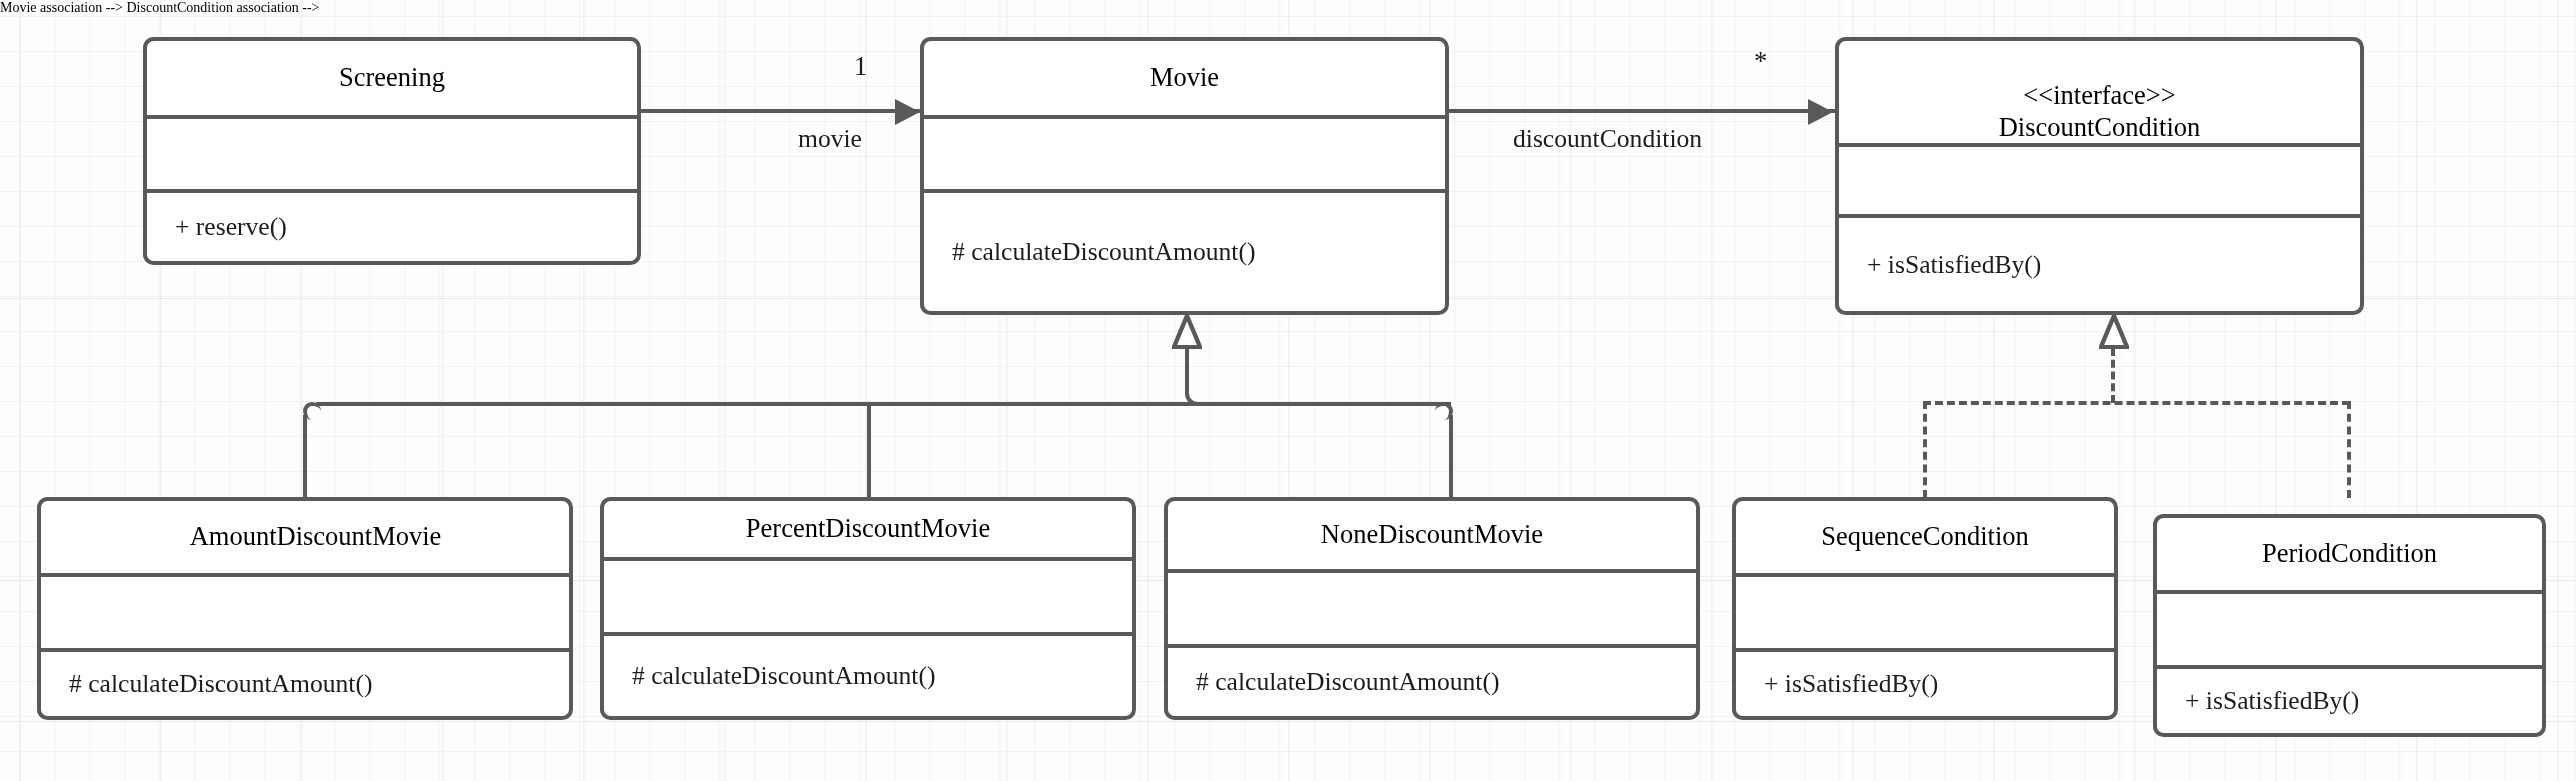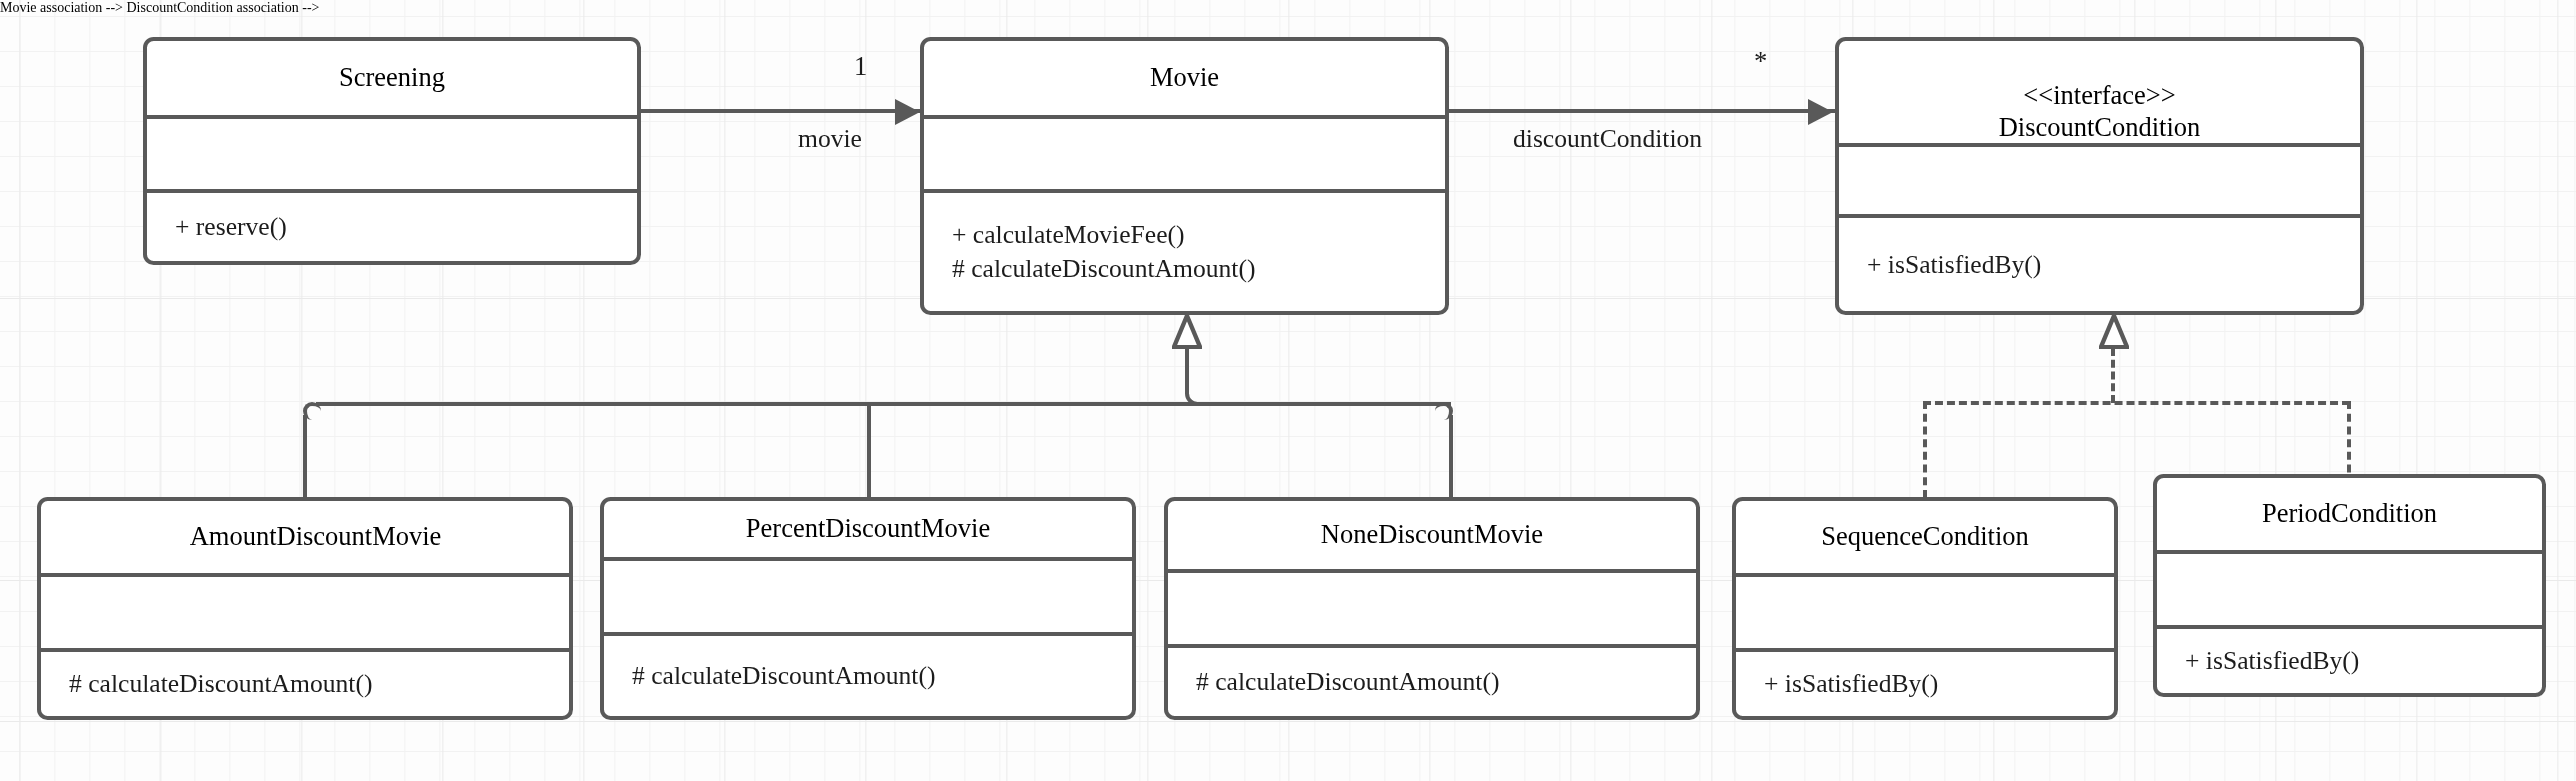--- a/index.html
+++ b/index.html
@@ -193,21 +193,20 @@
     <div class="compartment comp-ops" style="flex:1;">
       <div class="op">+ reserve()</div>
     </div>
   </div>
 
   
   <div class="umlbox" style="left:920px; top:37px; width:529px; height:278px;">
     <div class="compartment comp-name" style="height:74px;">Movie</div>
     <div class="compartment comp-attrs" style="height:74px;"></div>
     <div class="compartment comp-ops" style="flex:1;">
-      <div class="op">+ calculateMovieFee()</div>
       <div class="op"># calculateDiscountAmount()</div>
     </div>
   </div>
 
   
   <div class="umlbox" style="left:1835px; top:37px; width:529px; height:278px;">
     <div class="compartment comp-name two-line" style="height:102px;">
       <span>&lt;&lt;interface&gt;&gt;</span>
       <span>DiscountCondition</span>
     </div>
@@ -247,21 +246,21 @@
   
   <div class="umlbox" style="left:1732px; top:497px; width:386px; height:223px;">
     <div class="compartment comp-name" style="height:72px;">SequenceCondition</div>
     <div class="compartment comp-attrs" style="height:75px;"></div>
     <div class="compartment comp-ops" style="flex:1;">
       <div class="op">+ isSatisfiedBy()</div>
     </div>
   </div>
 
   
-  <div class="umlbox" style="left:2153px; top:474px; width:393px; height:223px;">
+  <div class="umlbox" style="left:2153px; top:514px; width:393px; height:223px;">
     <div class="compartment comp-name" style="height:72px;">PeriodCondition</div>
     <div class="compartment comp-attrs" style="height:75px;"></div>
     <div class="compartment comp-ops" style="flex:1;">
       <div class="op">+ isSatisfiedBy()</div>
     </div>
   </div>
 
 </div>
 
 

